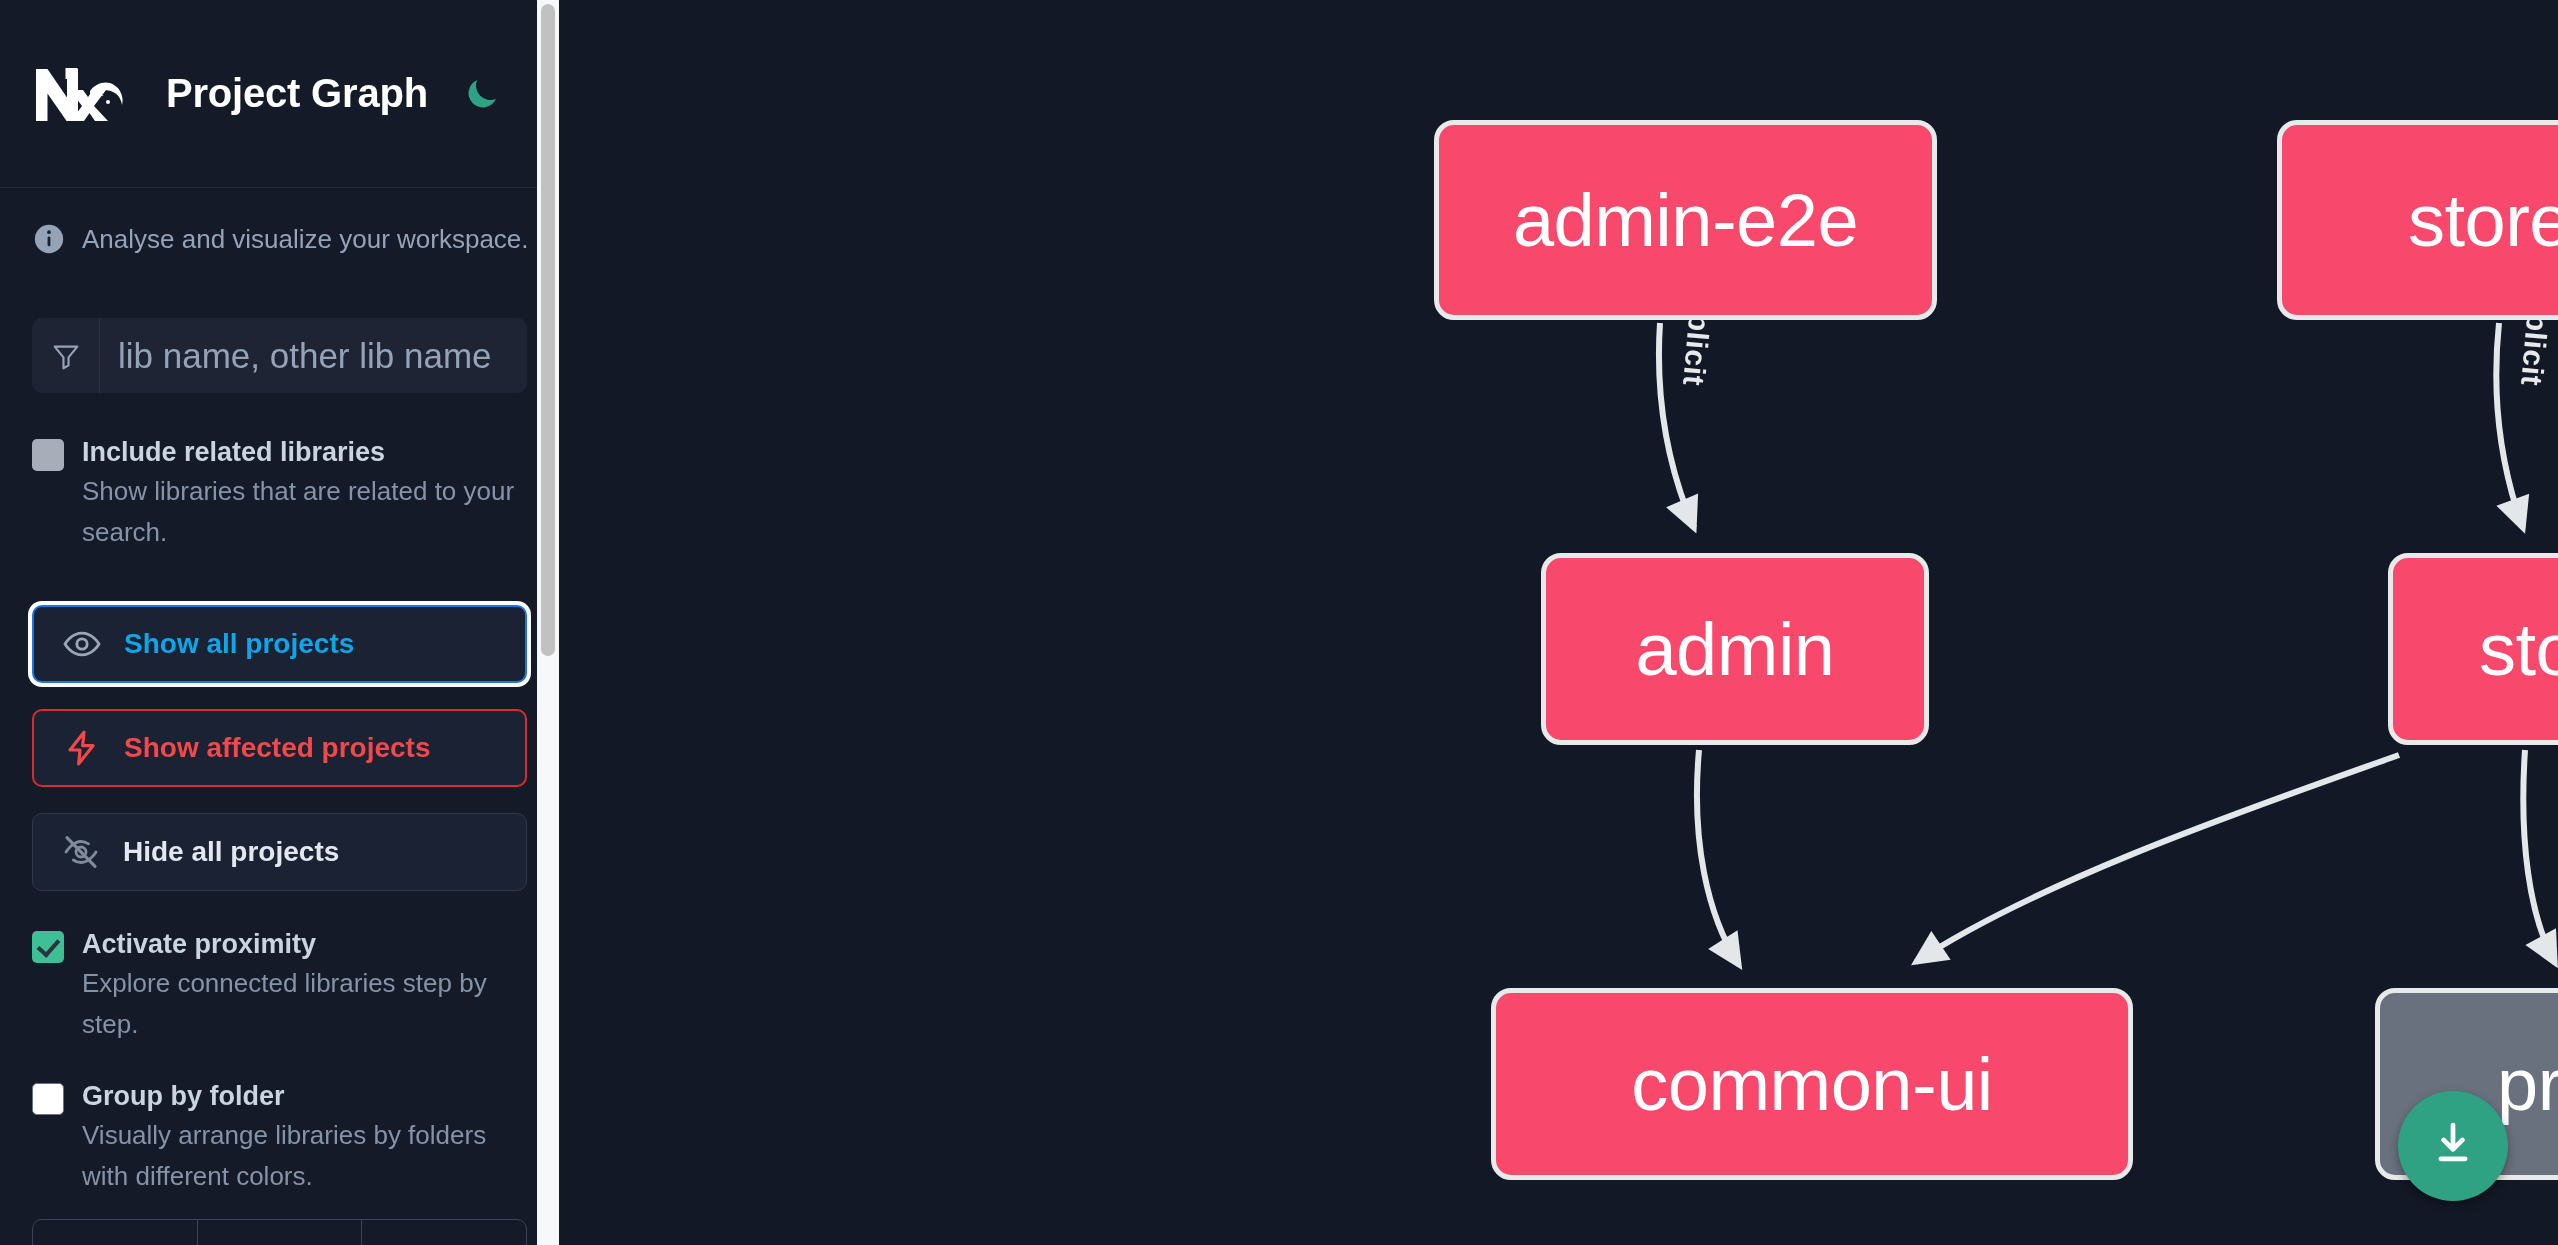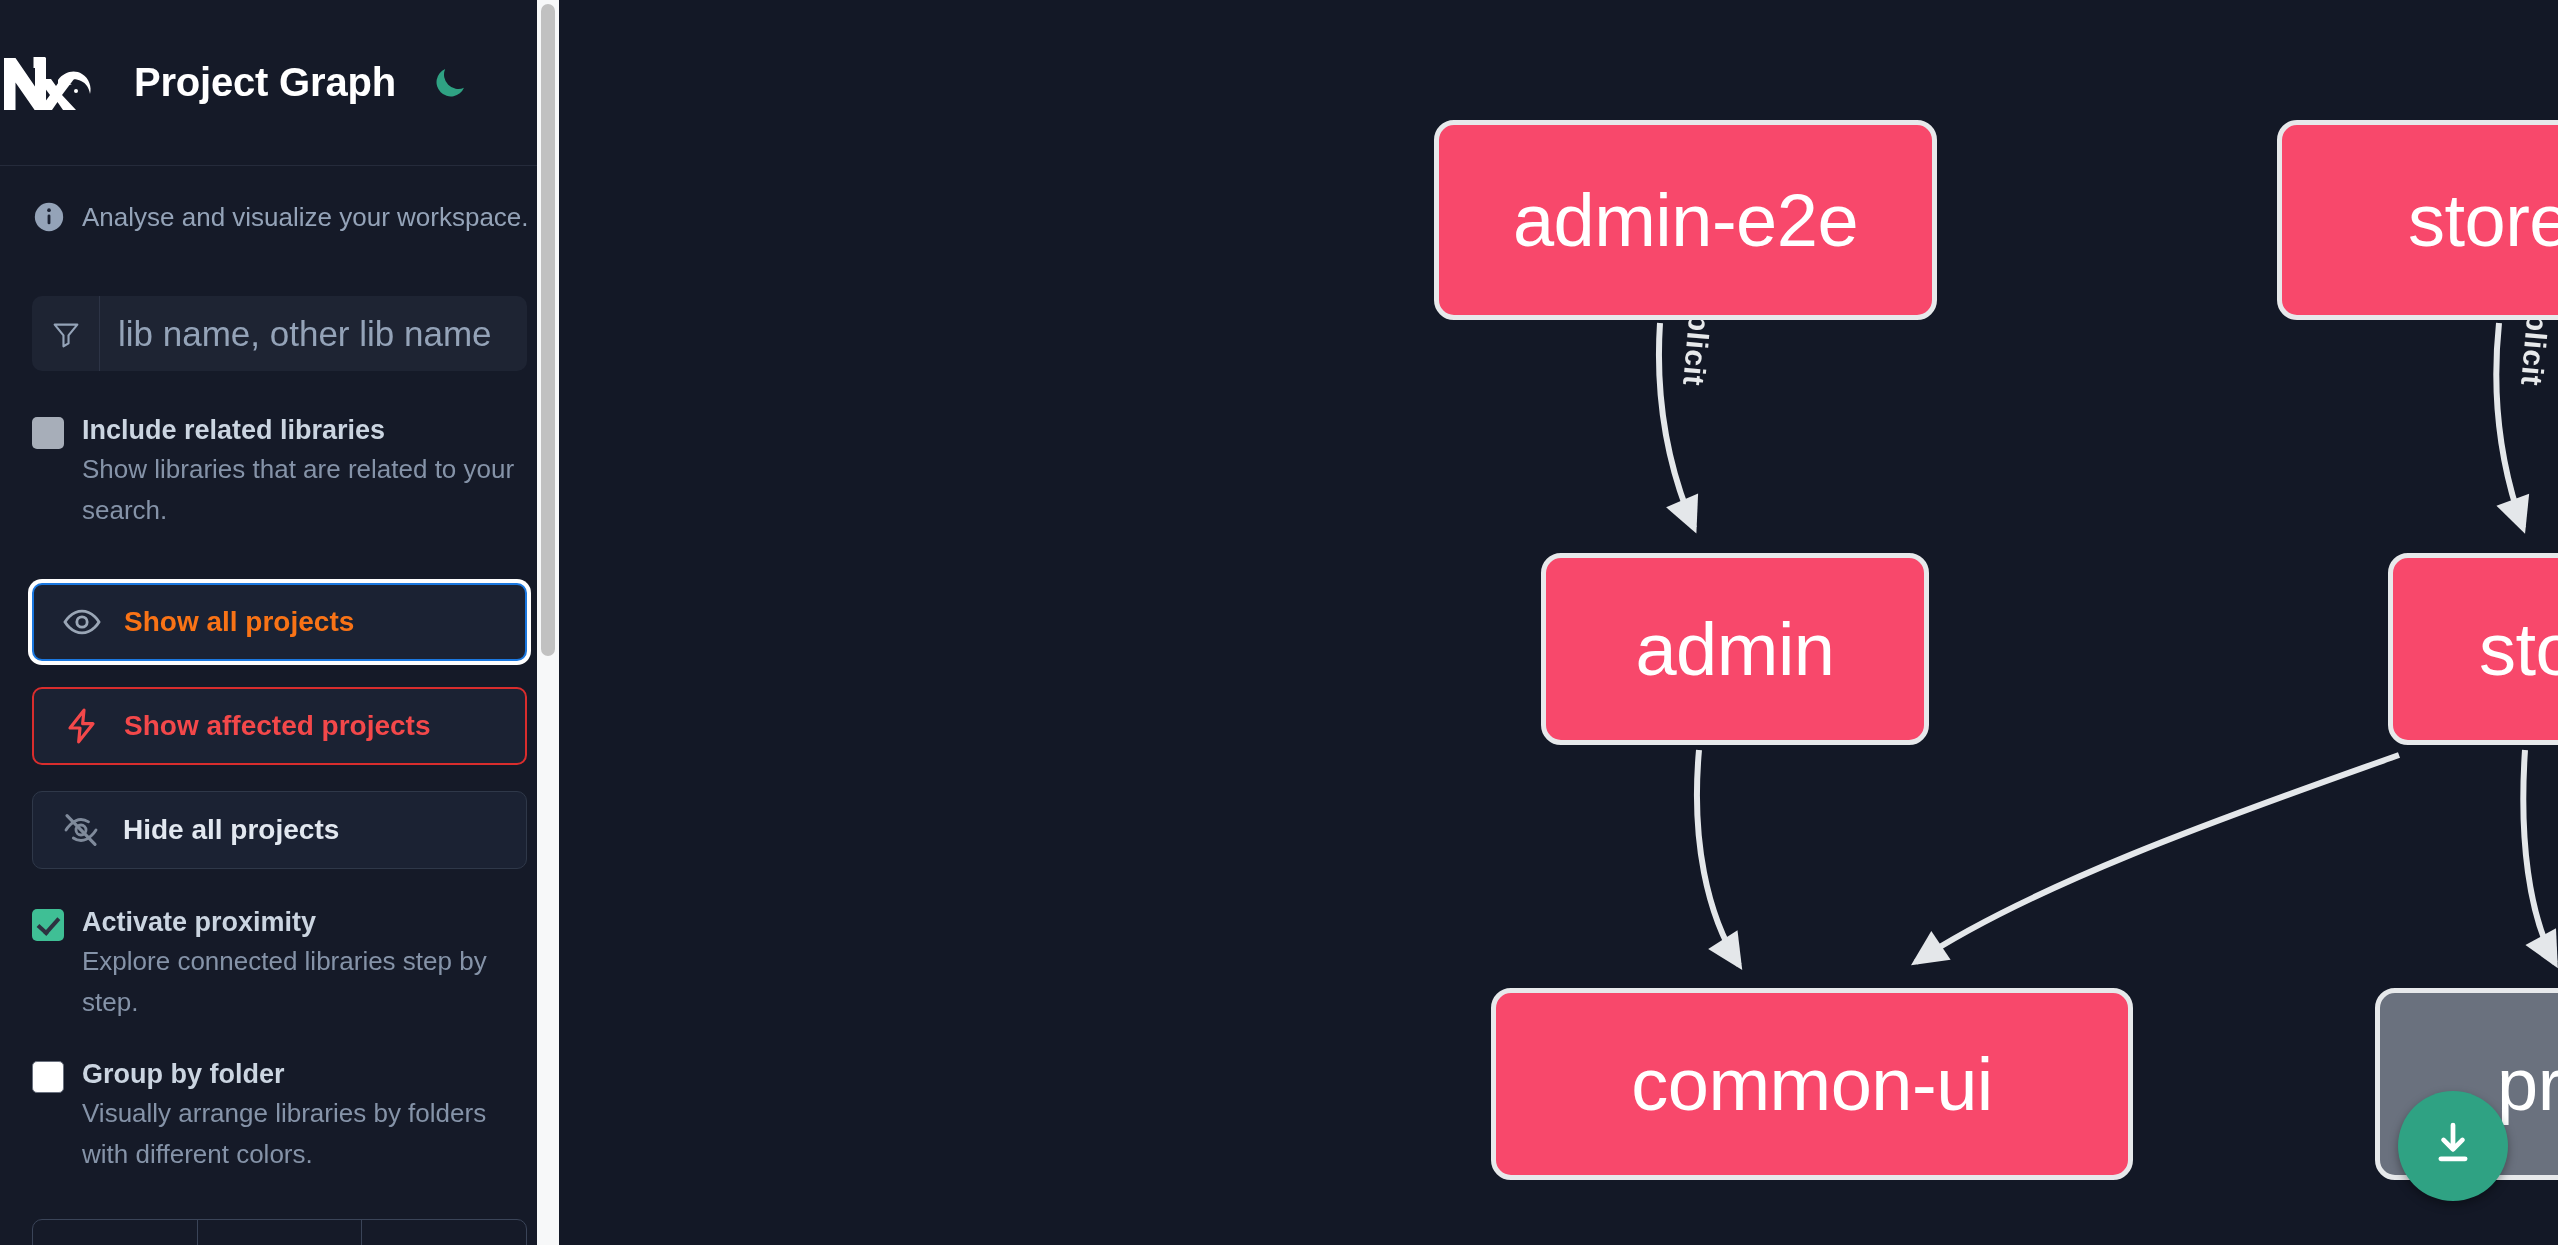--- a/index.html
+++ b/index.html
@@ -24,23 +24,24 @@
   #sidebar {
     position: relative;
     width: 559px;
     height: 1245px;
     background: #151A28;
     flex: 0 0 559px;
     overflow: hidden;
   }
 
   .sb-header {
-    height: 166px;
+    height: 188px;
     display: flex;
     align-items: center;
+    padding-left: 32px;
     border-bottom: 1px solid #252B3B;
     gap: 0;
   }
   .nx-logo { width: 96px; height: 62px; flex: 0 0 96px; }
   .sb-title {
     color: #FFFFFF;
     font-size: 40px;
     font-weight: 700;
     letter-spacing: -0.2px;
     margin-left: 38px;
@@ -151,21 +152,21 @@
     border: 1px solid #2B3446;
     margin-bottom: 26px;
     cursor: pointer;
     font-size: 28px;
   }
   .btn .lbl { font-weight: 700; white-space: nowrap; }
   .btn-show-all {
     border: 2px solid #1B78E0;
     box-shadow: 0 0 0 4px #FFFFFF;
   }
-  .btn-show-all .lbl { color: #f97316; }
+  .btn-show-all .lbl { color: #0ea5e9; }
   .btn-affected { border: 2px solid #D92D2D; }
   .btn-affected .lbl { color: #F3484A; }
   .btn-hide { border: 1px solid #2F3849; }
   .btn-hide .lbl { color: #E2E8F0; }
 
   .ico { width: 40px; height: 40px; flex: 0 0 40px; }
 
   
   .seg-control {
     position: absolute;

